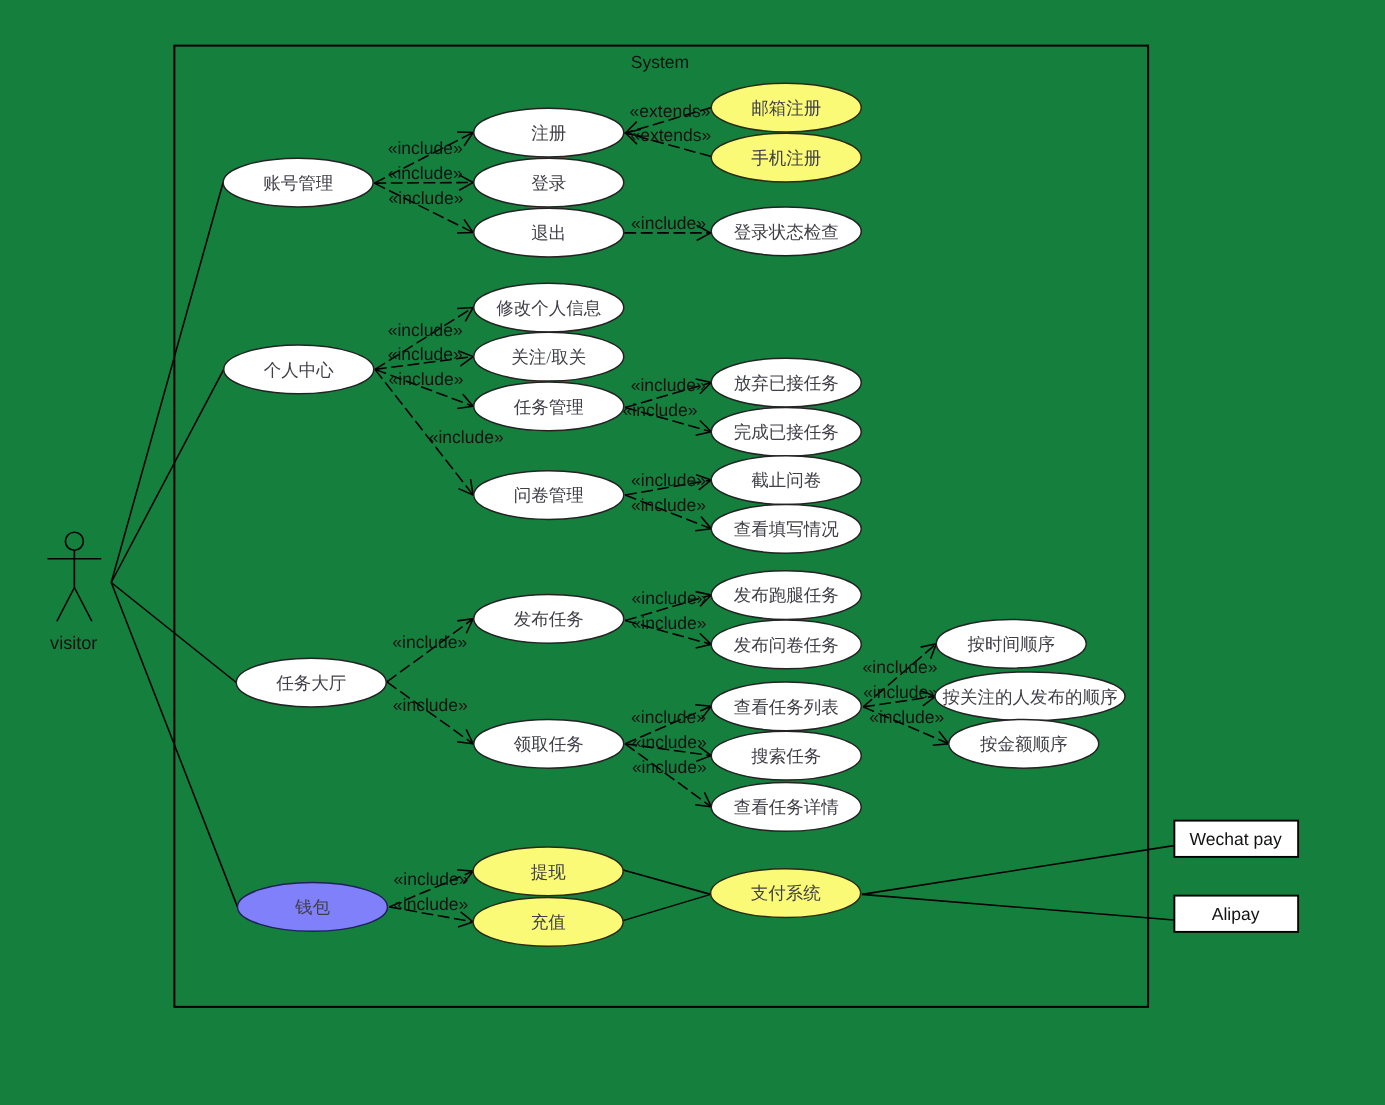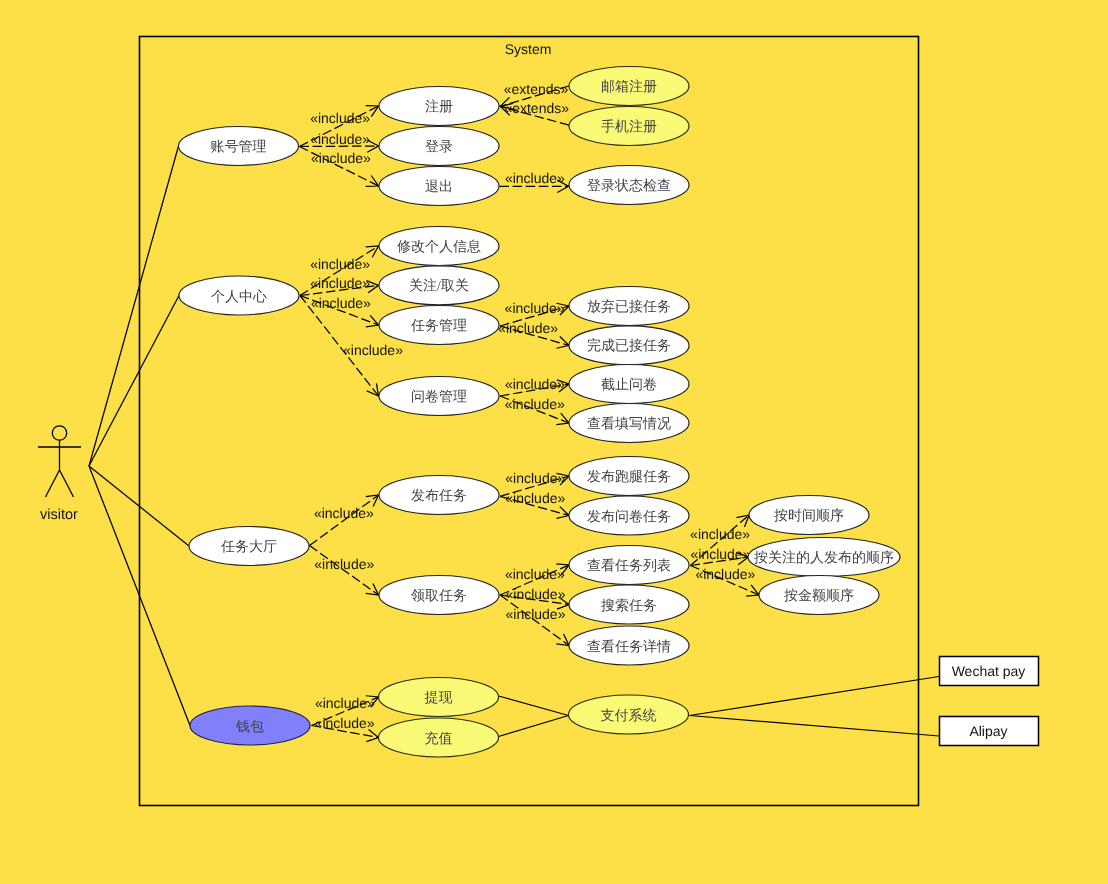--- a/index.html
+++ b/index.html
@@ -1,18 +1,18 @@
 <!DOCTYPE html>
 <html lang="zh"><head>
 <meta charset="utf-8">
 <title>Use Case Diagram</title>
 <style>
   html,body{margin:0;padding:0;background:#ffffff;
     -webkit-font-smoothing:antialiased;text-rendering:geometricPrecision;}
-  #stage{position:relative;width:1108px;height:884px;background:#fde047;overflow:hidden;}
+  #stage{position:relative;width:1108px;height:884px;background:#15803d;overflow:hidden;}
   #svg{display:block;position:absolute;left:0;top:0;shape-rendering:geometricPrecision;}
   .uc-label{font-family:"Liberation Serif",serif;font-size:14px;fill:#3f3f48;
             text-anchor:middle;dominant-baseline:central;}
   .ster{font-family:"Liberation Sans",sans-serif;font-size:14px;fill:#121212;
         text-anchor:start;dominant-baseline:central;}
   .plain{font-family:"Liberation Sans",sans-serif;font-size:14px;fill:#121212;
          text-anchor:middle;dominant-baseline:central;}
   .sysname{font-family:"Liberation Sans",sans-serif;font-size:14px;fill:#121212;
            text-anchor:middle;dominant-baseline:central;}
   .actorname{font-family:"Liberation Sans",sans-serif;font-size:14.5px;fill:#121212;

